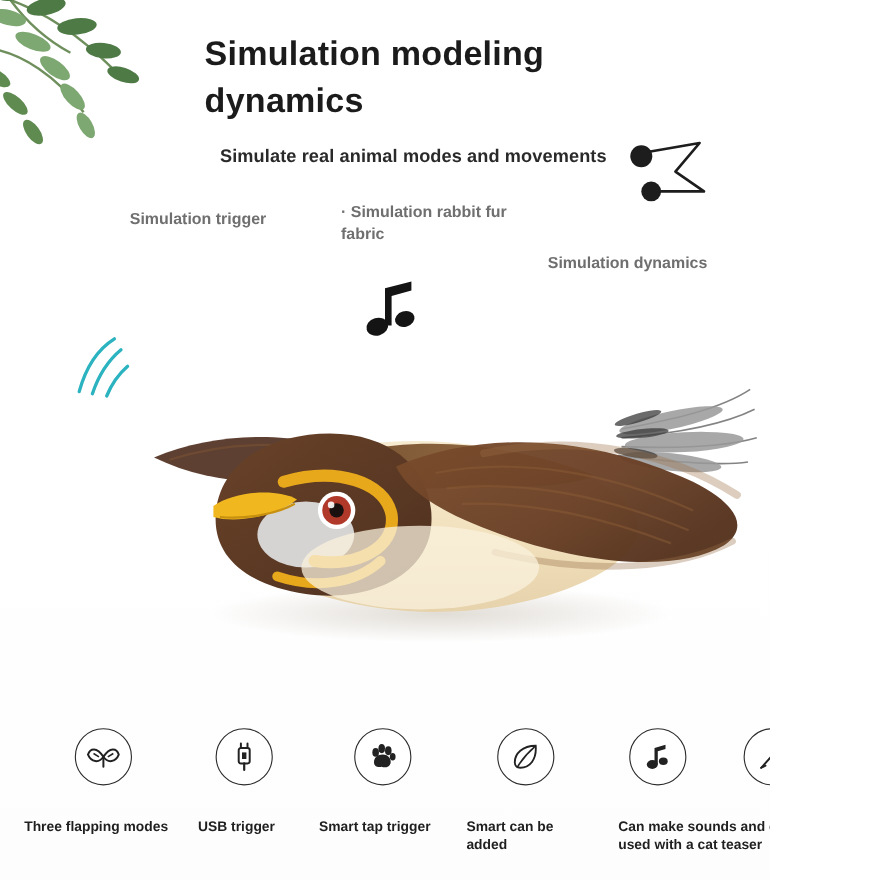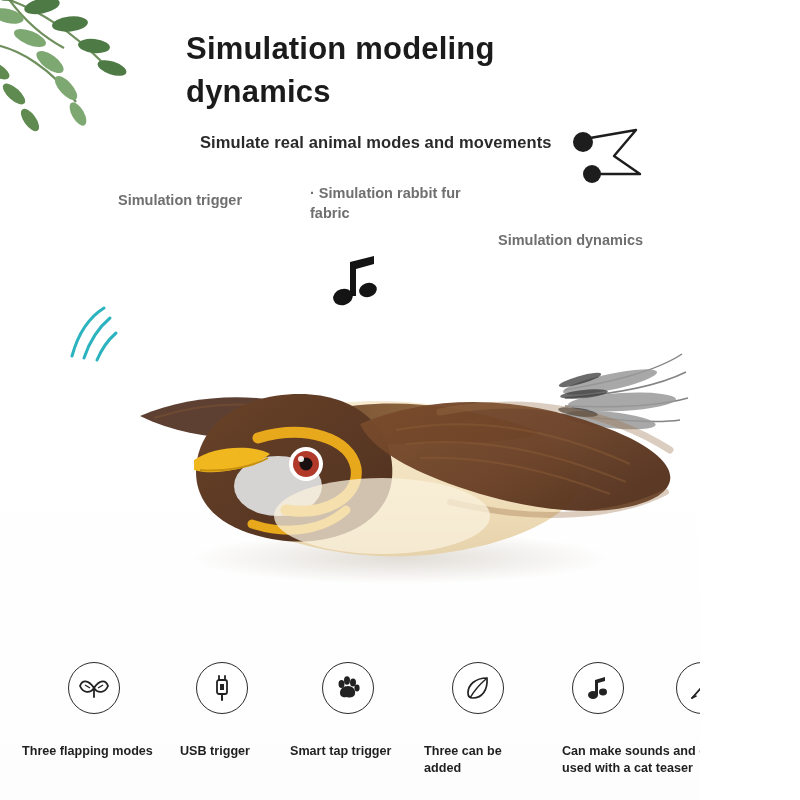--- a/index.html
+++ b/index.html
@@ -322,21 +322,21 @@
     <div class="icon-label icon-item" style="left:290px; top:72px; width:140px;">Smart tap trigger</div>
 
     <div class="icon-item" style="left:452px; top:0;">
       <div class="circle">
         <svg width="26" height="26" viewBox="0 0 26 26">
           <path d="M22 3 C 10 3, 3 10, 3 18 C 3 21, 5 23, 8 23 C 17 23, 23 15, 22 3 Z" fill="none" stroke="#222" stroke-width="1.7"></path>
           <path d="M21 4 C 14 10, 9 16, 5 23" fill="none" stroke="#222" stroke-width="1.5"></path>
         </svg>
       </div>
     </div>
-    <div class="icon-label icon-item" style="left:424px; top:72px; width:120px;">Three can be
+    <div class="icon-label icon-item" style="left:424px; top:72px; width:120px;">Smart can be
 added</div>
 
     <div class="icon-item" style="left:572px; top:0;">
       <div class="circle">
         <svg width="22" height="26" viewBox="0 0 22 26">
           <path d="M8 20 L8 5 L18 2 L18 6 L11 8 L11 20 Z" fill="#222"></path>
           <ellipse cx="6" cy="20" rx="5" ry="4" fill="#222"></ellipse>
           <ellipse cx="16" cy="17" rx="4" ry="3.4" fill="#222"></ellipse>
         </svg>
       </div>

